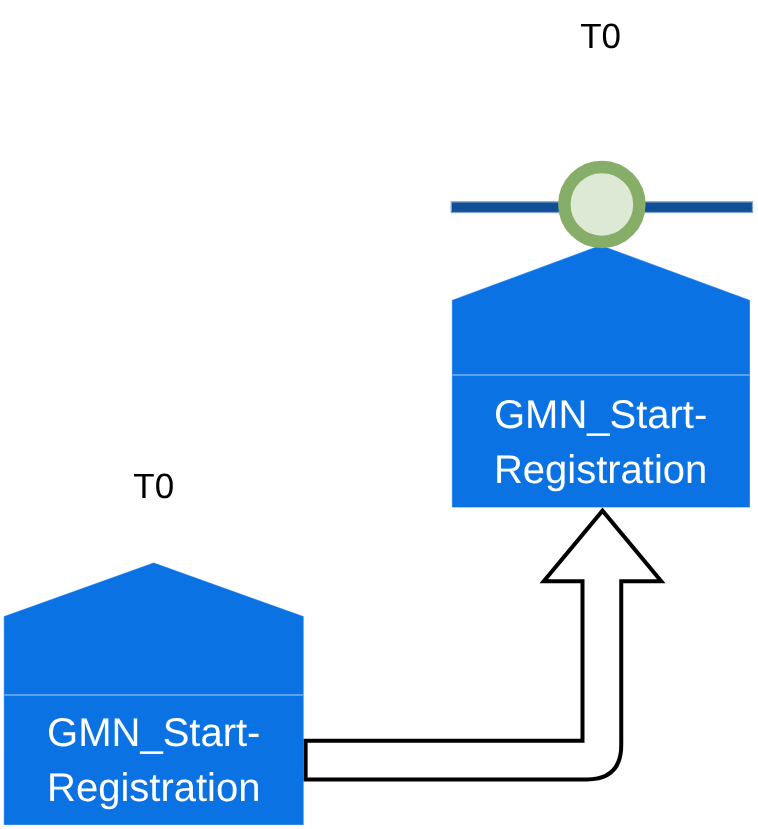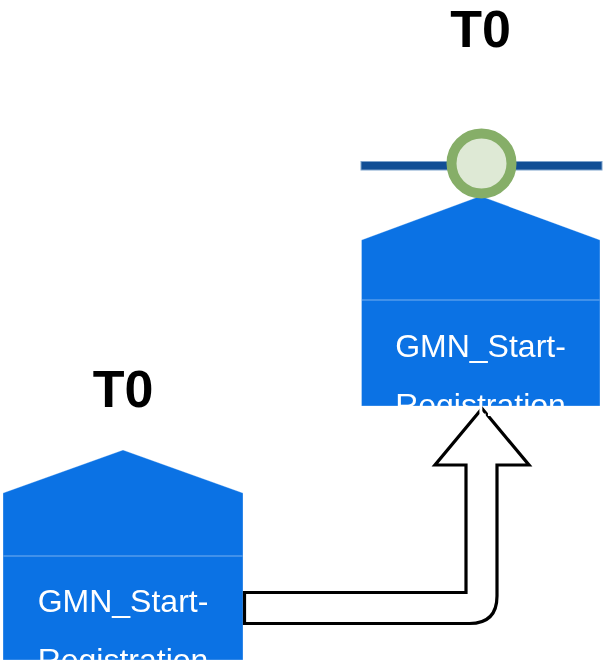--- a/index.html
+++ b/index.html
@@ -15,34 +15,34 @@
   }
   *{margin:0;padding:0;box-sizing:border-box;}
   body{background:#ffffff;font-family:"Liberation Sans",sans-serif;}
   .canvas{
     position:relative;width:606px;height:663px;background:#ffffff;overflow:hidden;
   }
   .canvas svg{position:absolute;left:0;top:0;width:606px;height:663px;}
 
   .time-label{
     position:absolute;text-align:center;
-    font-size:52px;line-height:46px;color:var(--ink);
-    font-weight:700;
+    font-size:28px;line-height:46px;color:var(--ink);
+    font-weight:400;
   }
   .time-label.right{left:361px;top:6px;width:239px;}
   .time-label.left{left:3px;top:366px;width:240px;}
 
   .block-label{
     position:absolute;text-align:center;
     font-size:32px;line-height:44px;color:var(--label-white);
     font-weight:400;white-space:nowrap;
   }
   .block-label.right{left:361px;top:309px;width:239px;}
   .block-label.left{left:3px;top:564px;width:240px;}
-  .block-label .line{display:block;margin-top:15px;}
+  .block-label .line{display:block;}
 
   .event-block{fill:var(--blue);stroke:var(--block-edge);stroke-width:1;}
   .seam-line{stroke:var(--seam);stroke-width:1.2;}
   .timeline-bar{fill:var(--navy);stroke:var(--navy-edge);stroke-width:1;}
   .milestone{fill:var(--ring-fill);stroke:var(--ring-green);stroke-width:10;}
   .connector{fill:#ffffff;stroke:var(--ink);stroke-width:3.2;stroke-linejoin:miter;}
 </style>
 </head>
 <body>
 

